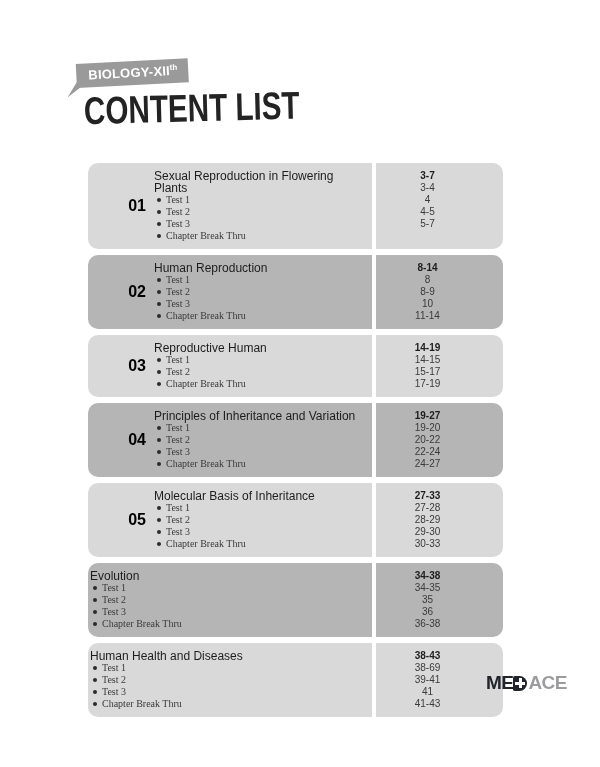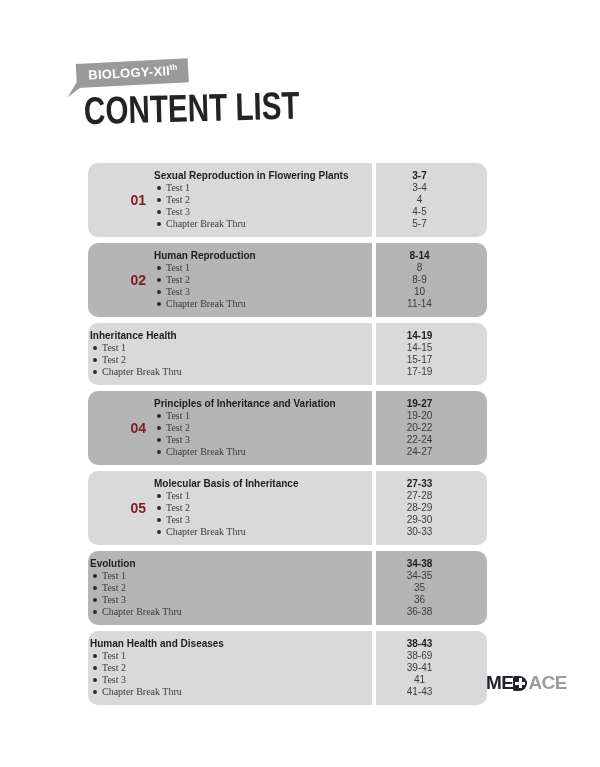--- a/index.html
+++ b/index.html
@@ -68,28 +68,28 @@
   }
   .row.light .main,.row.light .pages{background:var(--row_light);}
   .row.dark .main,.row.dark .pages{background:var(--row_dark);}
   .num{
     width:64px;
     box-sizing:border-box;
     padding-right:6px;
     display:flex;
     align-items:center;
     justify-content:flex-end;
-    font-size:14px;
+    font-size:16px;
     font-weight:bold;
-    color:#7f1d1d;
+    color:#000000;
   }
   .content{flex:1;padding:2px 6px 2px 2px;}
   .title{
-    font-size:10px;
-    font-weight:bold;
+    font-size:12px;
+    font-weight:normal;
     color:var(--ink);
     line-height:12px;
   }
   ul.items{list-style:none;margin:0;padding:0;}
   ul.items li{
     font-size:10px;
     color:var(--body_ink);
     line-height:12px;
     position:relative;
     padding-left:12px;
@@ -98,21 +98,21 @@
   ul.items li::before{
     content:"";
     position:absolute;
     left:3px;top:4px;
     width:4px;height:4px;
     border-radius:50%;
     background:#2b2b2b;
   }
   .vgap{width:4px;background:#ffffff;}
   .pages{
-    width:111px;
+    width:127px;
     border-radius:0 10px 10px 0;
     box-sizing:border-box;
     padding:7px 24px 5px 0;
     text-align:center;
     font-size:10px;
     color:var(--body_ink);
   }
   .p-head{font-weight:bold;color:var(--ink);line-height:12px;}
   .p-item{line-height:12px;}
   
@@ -199,22 +199,23 @@
           <div class="p-item">8</div>
           <div class="p-item">8-9</div>
           <div class="p-item">10</div>
           <div class="p-item">11-14</div>
         </div>
     </div>
   </div>
 
   <div class="row light">
     <div class="main">
-      <div class="content">
-        <div class="title">Inheritance Health</div>
+      <div class="num">03</div>
+      <div class="content">
+        <div class="title">Reproductive Human</div>
         <ul class="items">
             <li>Test 1</li>
             <li>Test 2</li>
             <li>Chapter Break Thru</li>
           </ul>
       </div>
     </div>
     <div class="vgap"></div>
     <div class="pages">
       <div class="p-head">14-19</div>

